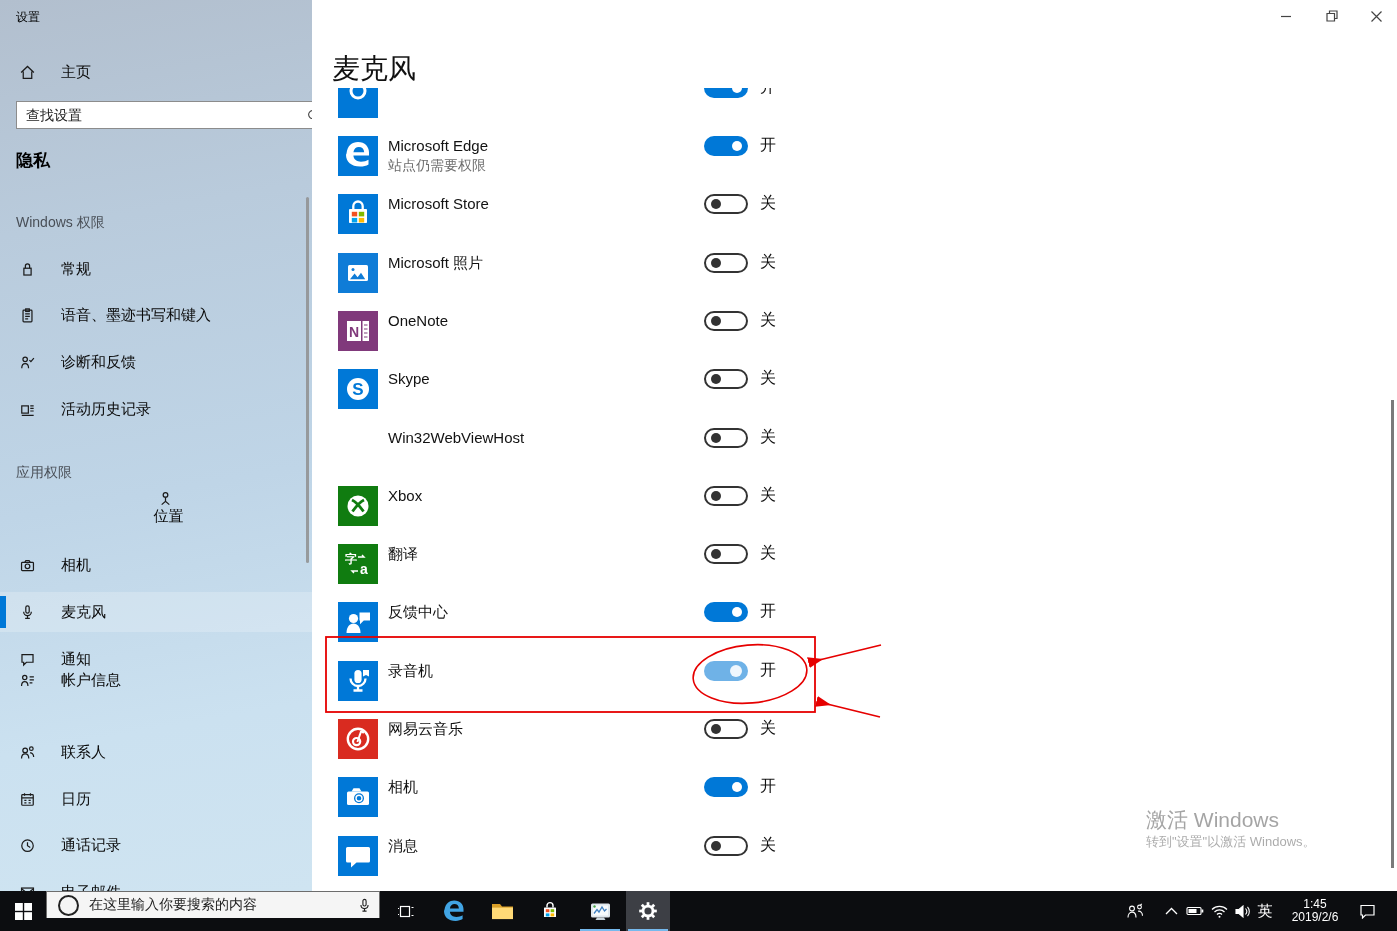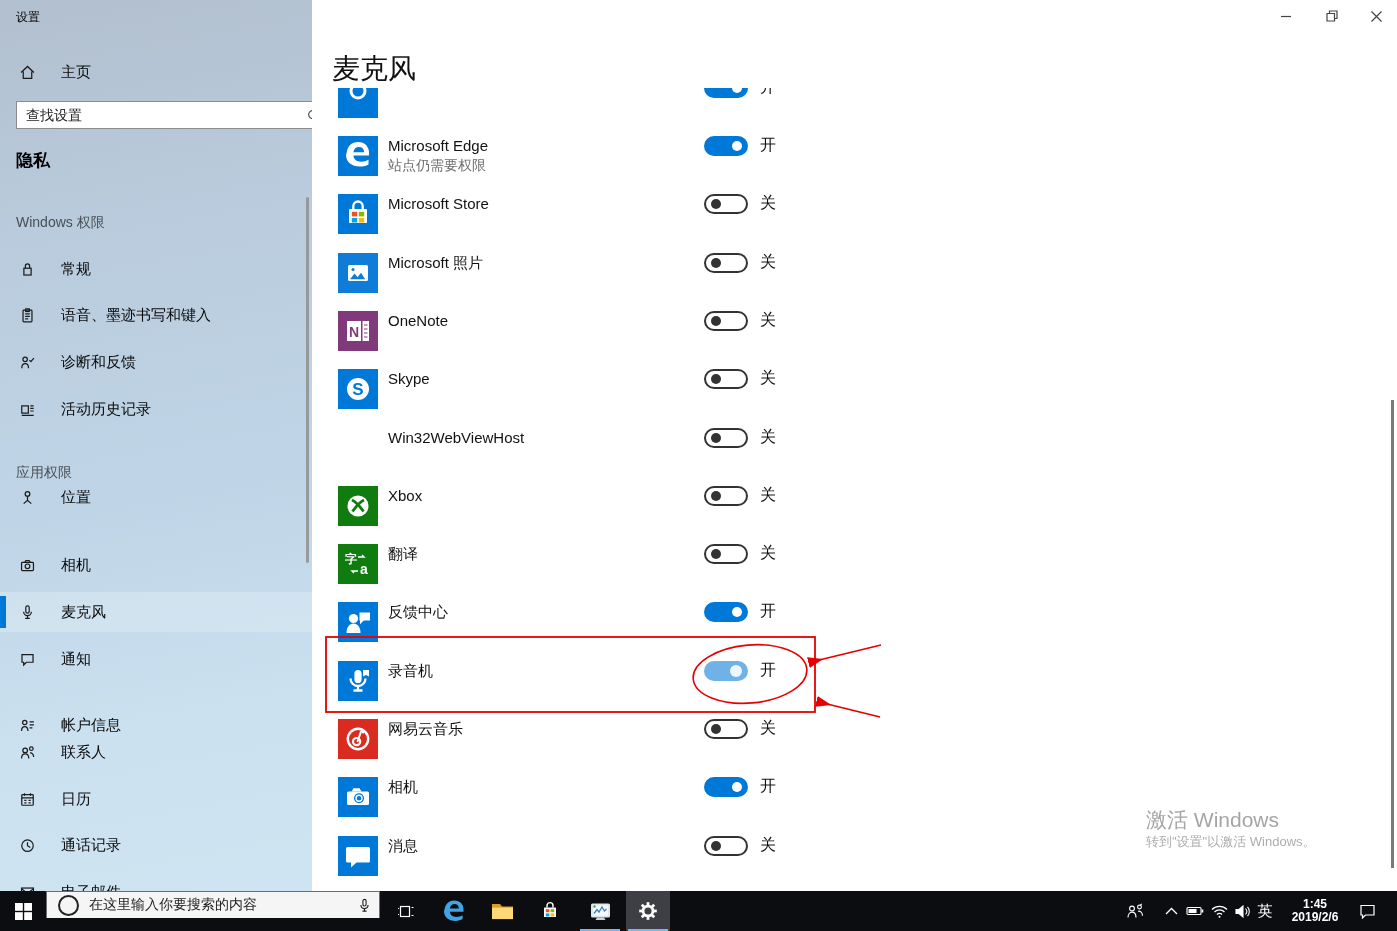--- a/index.html
+++ b/index.html
@@ -139,21 +139,21 @@
       <div class="side-item side-row" style="top: 389.1px;">
     <span class="side-ico">
           <svg viewBox="0 0 16 16">
             <rect x="2.6" y="4.6" width="6.2" height="6.8"></rect>
             <path d="M10.6 4.6 H13.8 M10.6 7 H13.8 M10.6 9.4 H13.8 M2.6 13.6 H13.8"></path>
           </svg>
         </span>
     <span class="side-label">活动历史记录</span>
   </div>
       <div class="group-header" style="top: 464px;">应用权限</div>
-      <div class="side-item side-row" style="top: 477px;">
+      <div class="side-item side-row" style="top: 489px; flex-direction: column;">
     <span class="side-ico">
           <svg viewBox="0 0 16 16">
             <circle cx="8" cy="4.6" r="2.2"></circle>
             <path d="M8 6.8 V10.6 M4.4 13.8 L8 10.6 L11.6 13.8"></path>
           </svg>
         </span>
     <span class="side-label">位置</span>
   </div>
       <div class="side-item side-row" style="top: 545.7px;">
     <span class="side-ico">
@@ -176,21 +176,21 @@
     <span class="side-label">麦克风</span>
   </div>
       <div class="side-item side-row" style="top: 639.1px;">
     <span class="side-ico">
           <svg viewBox="0 0 16 16">
             <path d="M2.8 3.4 H13.2 V10.6 H7 L4.4 13.2 V10.6 H2.8 Z"></path>
           </svg>
         </span>
     <span class="side-label">通知</span>
   </div>
-      <div class="side-item side-row" style="top: 705px; text-align: center;">
+      <div class="side-item side-row" style="top: 660px; text-align: center;">
     <span class="side-ico">
           <svg viewBox="0 0 16 16">
             <circle cx="5.4" cy="5.2" r="2"></circle>
             <path d="M2.4 13.2 c0-2.6 1.3-4.2 3-4.2 s3 1.6 3 4.2"></path>
             <path d="M10 4.6 H14 M10 7.4 H14 M10 10.2 H12.6"></path>
           </svg>
         </span>
     <span class="side-label">帐户信息</span>
   </div>
       <div class="side-item side-row" style="top: 732.5px;">
@@ -579,21 +579,21 @@
       <circle cx="8.5" cy="11.7" r="1" fill="#fff" stroke="none"></circle>
     </svg>
   </div>
   <div class="tray" style="left:1230px;width:26px;">
     <svg width="16" height="13" viewBox="0 0 16 13" stroke="#fff" fill="none" stroke-width="1.1">
       <path d="M1 4.5 H4 L8 1 V12 L4 8.5 H1 Z" fill="#fff"></path>
       <path d="M10.5 3.5 a4.5 4.5 0 0 1 0 6 M12.5 1.8 a7 7 0 0 1 0 9.4"></path>
     </svg>
   </div>
   <div class="tray" style="left:1252px;width:26px;" id="tray-lang">英</div>
-  <div class="tray" style="left:1282px;width:66px;display:flex;font-weight:bold;" id="tray-clock">
+  <div class="tray" style="left:1282px;width:66px;display:flex;" id="tray-clock">
     <div>1:45</div>
     <div>2019/2/6</div>
   </div>
   <div class="tray" style="left:1352px;width:30px;">
     <svg width="17" height="15" viewBox="0 0 17 15" stroke="#fff" fill="none" stroke-width="1.2">
       <path d="M2 1.5 H15 V11 H6.5 L3.5 14 V11 H2 Z"></path>
     </svg>
   </div>
 </div>
 

